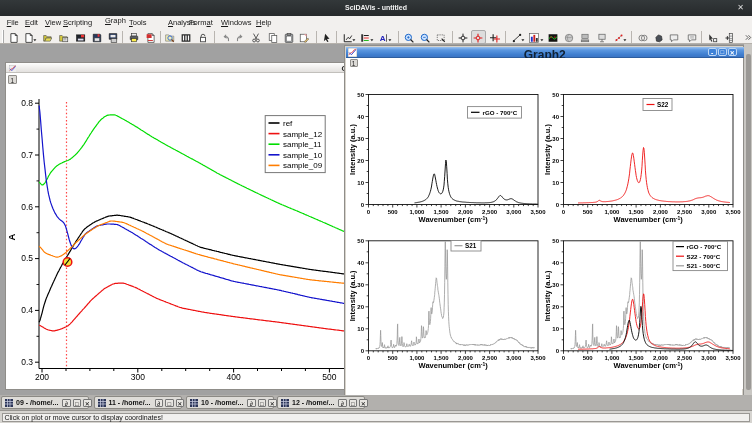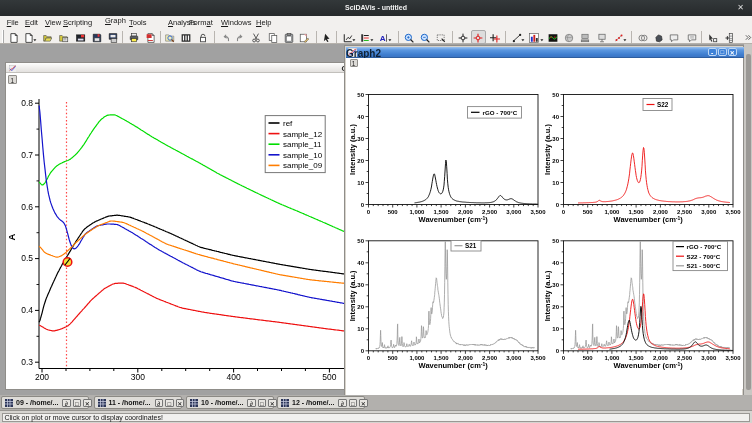--- a/index.html
+++ b/index.html
@@ -319,21 +319,21 @@
       </svg>
   </div>
 
   <div style="position:absolute;left:344px;top:0.5px;width:399.5px;height:352px;background:#fff;border:1px solid #8f8d89;box-shadow:0 0 0 1px #d8d4cc inset">
     <div style="position:absolute;left:1px;top:1px;width:397.5px;height:11px;background:linear-gradient(#9cc2f0,#5b97e0 30%,#3f7ecf 75%,#3a74c4);border-bottom:1px solid #2d5d9e">
       <svg style="position:absolute;left:2px;top:1px" width="9" height="9" viewBox="0 0 16 16">
           <rect width="16" height="16" fill="#fff" stroke="#888"></rect>
           <path d="M2 12c3-6 5-2 7-6s3-2 5-4" stroke="#d22" stroke-width="1.5" fill="none"></path>
           <path d="M2 8l4 4 8-9" stroke="#23c" stroke-width="1.5" fill="none"></path>
         </svg>
-      <div style="position:absolute;width:100%;text-align:left;top:1.5px;font-size:10px;font-weight:bold;color:#102235">Graph2</div>
+      <div style="position:absolute;width:100%;text-align:center;top:1.5px;font-size:12px;font-weight:bold;color:#102235">Graph2</div>
       <div style="position:absolute;right:27px;top:1px;width:8.5px;height:8.5px;background:#3e82d8;border:1px solid #bcd6f4;border-radius:2px;color:#fff;font-size:7px;text-align:center;line-height:7px;font-weight:bold">-</div>
       <div style="position:absolute;right:17px;top:1px;width:8.5px;height:8.5px;background:#3e82d8;border:1px solid #bcd6f4;border-radius:2px;color:#fff;font-size:6px;text-align:center;line-height:7.5px;font-weight:bold">□</div>
       <div style="position:absolute;right:7px;top:1px;width:8.5px;height:8.5px;background:#3e82d8;border:1px solid #bcd6f4;border-radius:2px;color:#fff;font-size:6px;text-align:center;line-height:8px;font-weight:bold">✕</div>
     </div>
     <div style="position:absolute;left:2px;top:12px;width:395.5px;height:331px;background:#fff">
         <svg width="396" height="331" style="position:absolute;left:0;top:0">
           <rect x="0" y="0" width="396" height="331" fill="#ffffff"></rect>
           <rect x="21.5" y="36.5" width="169.5" height="110.0" fill="#fff" stroke="#111" stroke-width="0.9"></rect>
           <line x1="18.5" y1="146.5" x2="21.5" y2="146.5" stroke="#111" stroke-width="0.8"></line>
           <text x="17.0" y="148.7" font-size="6" font-weight="bold" text-anchor="end" fill="#000">0</text>

